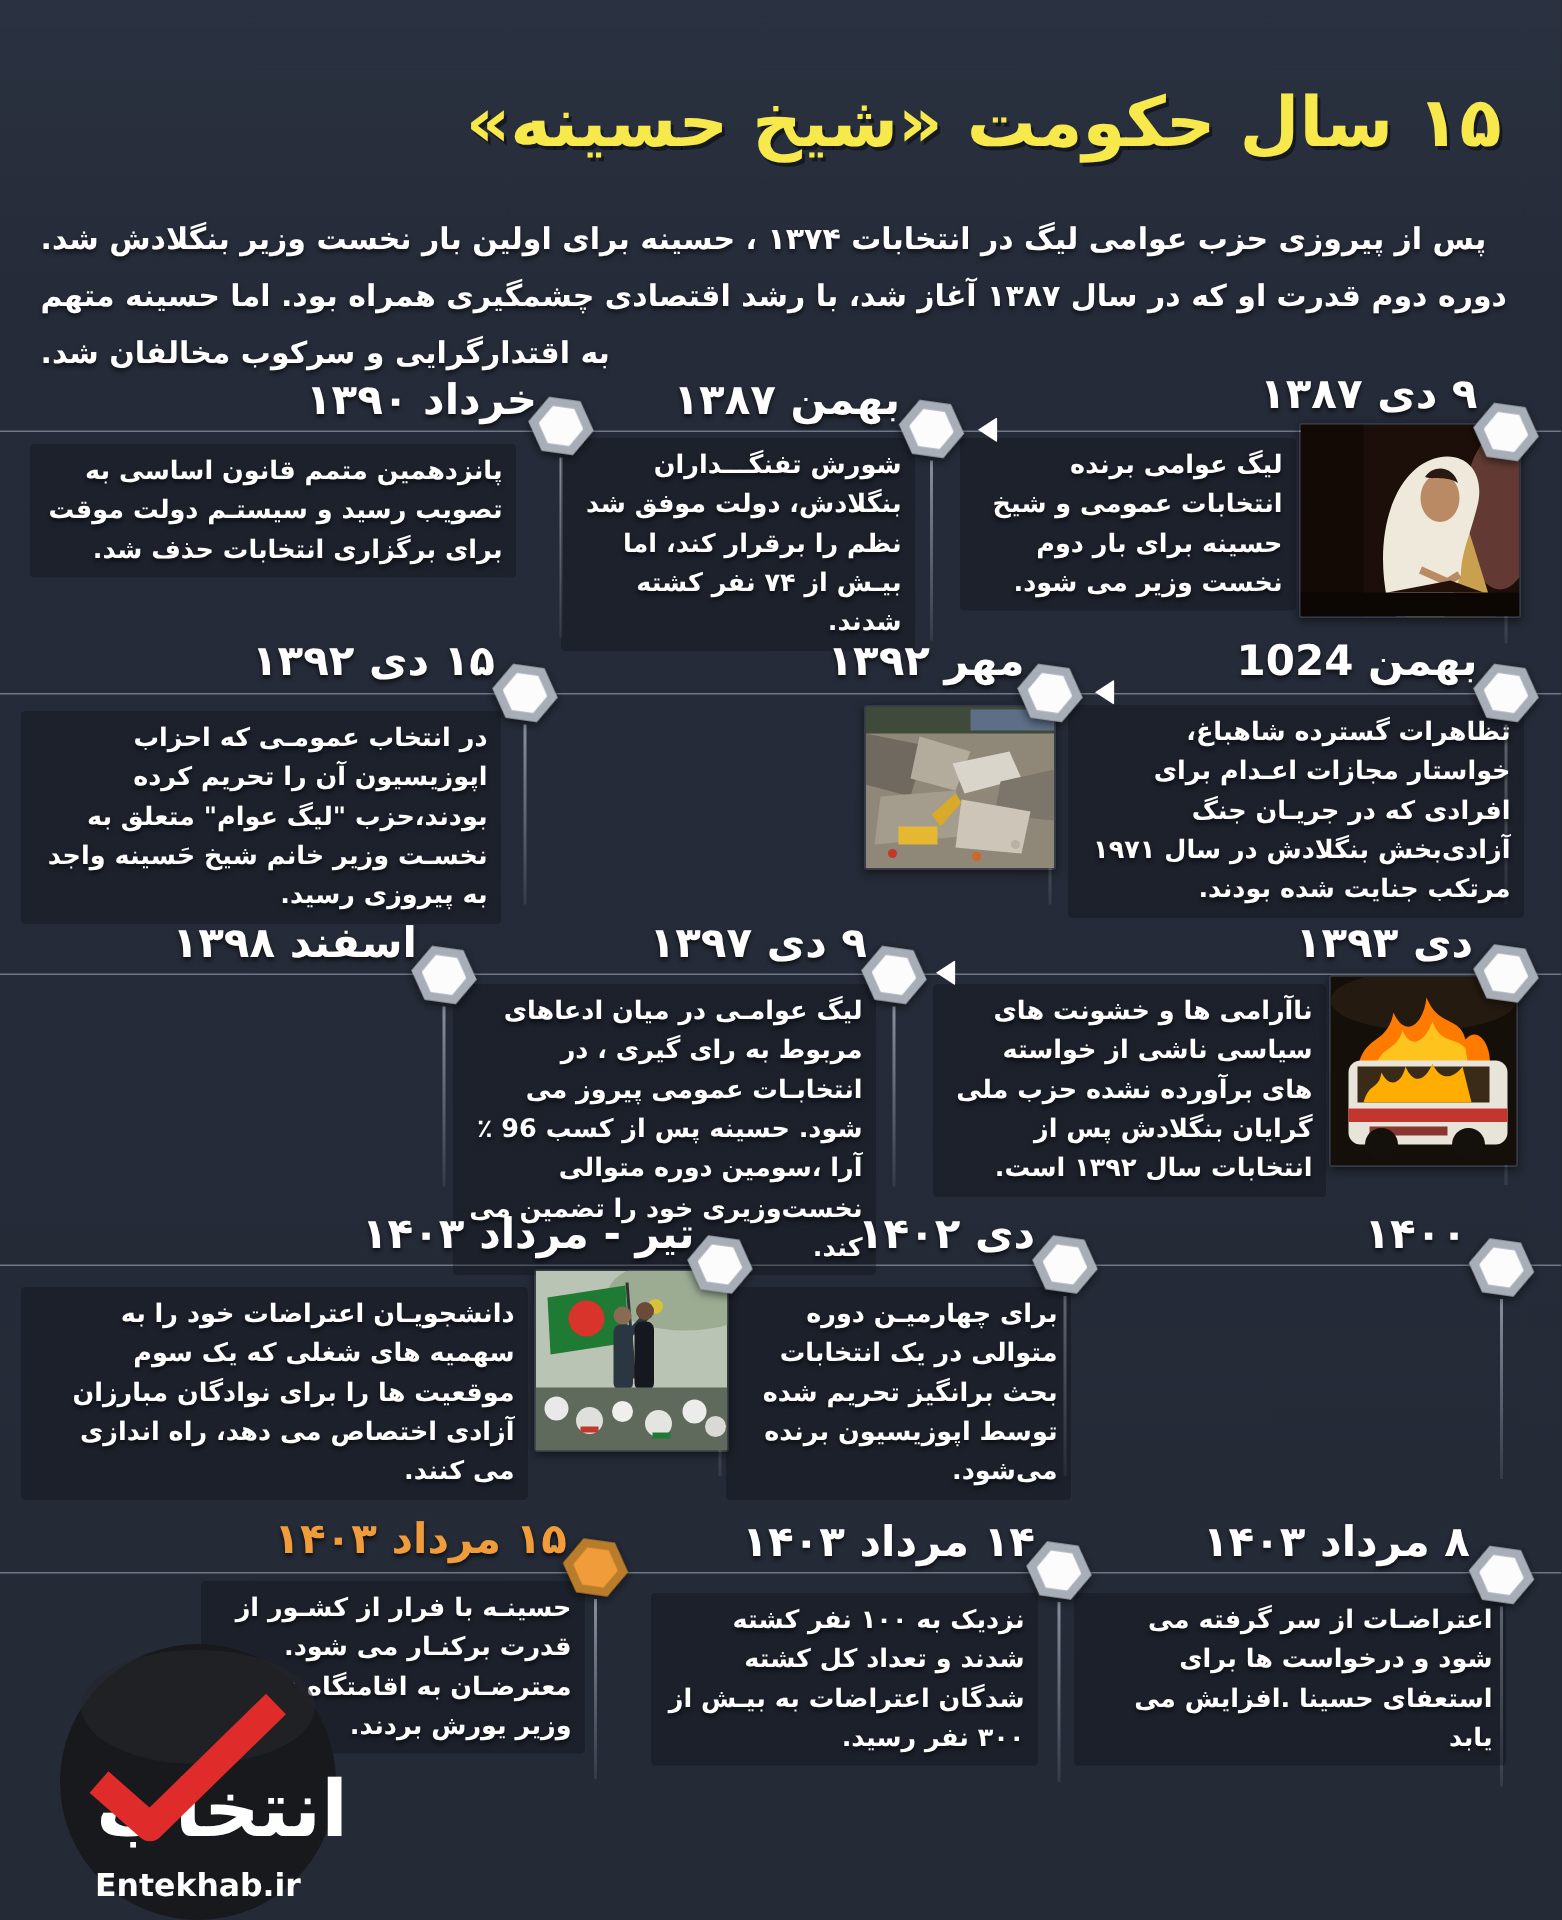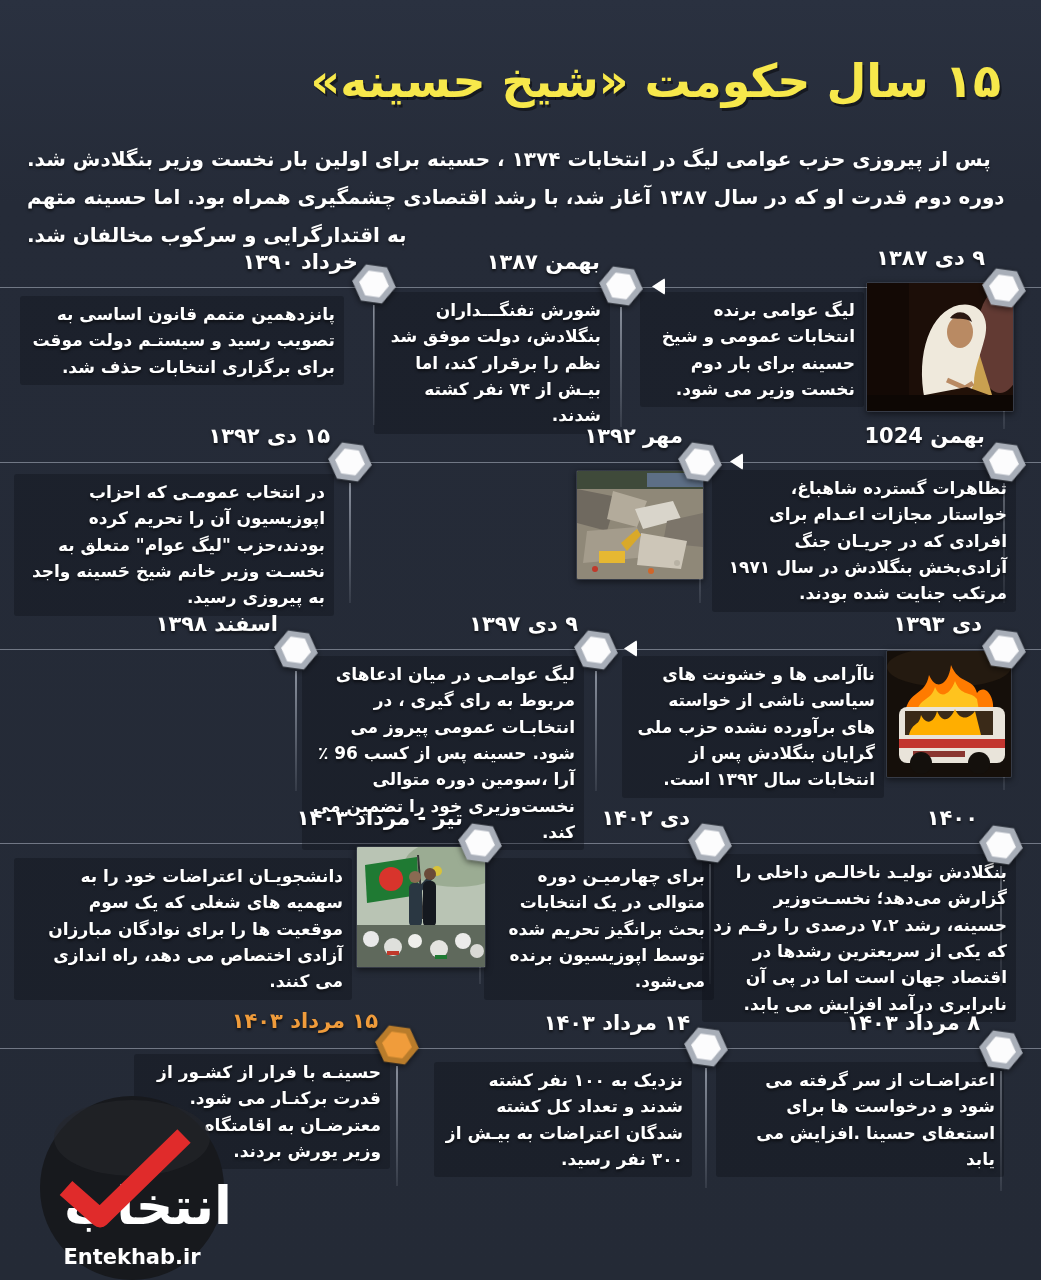--- a/index.html
+++ b/index.html
@@ -39,21 +39,21 @@
   .dr-r1c1{left:1003px;top:309px}.dr-r1c2{left:620px;top:307px}.dr-r1c3{left:373px;top:305px}
   .dr-r2c1{left:1003px;top:483px}.dr-r2c2{left:699px;top:483px}.dr-r2c3{left:349px;top:483px}
   .dr-r3c1{left:1003px;top:670px}.dr-r3c2{left:595px;top:671px}.dr-r3c3{left:295px;top:671px}
   .dr-r4c1{left:1000px;top:866px}.dr-r4c2{left:709px;top:864px}.dr-r4c3{left:479px;top:864px}
   .dr-r5c1{left:1000px;top:1071px}.dr-r5c2{left:705px;top:1068px}.dr-r5c3{left:396px;top:1066px}
   
   .chev{position:absolute;width:13px;height:17px;background:#fff;z-index:6;border-radius:2px;
         clip-path:polygon(100% 0,100% 100%,0 50%);filter:drop-shadow(0 1px 2px rgba(0,0,0,.5));}
   .c1{left:652px;top:278px}.c2{left:730px;top:453px}.c3{left:624px;top:640px}
   
-  .date{position:absolute;color:#fff;font-weight:bold;font-size:21px;white-space:nowrap;z-index:4;
+  .date{position:absolute;color:#fff;font-weight:bold;font-size:28px;white-space:nowrap;z-index:4;
         text-shadow:0 2px 3px rgba(0,0,0,.65);}
   .date.orange{color:#f09c3b;}
   .d-r1c1{right:56px;top:246px}.d-r1c2{right:441px;top:250px}.d-r1c3{right:683px;top:250px}
   .d-r2c1{right:56px;top:424px}.d-r2c2{right:358px;top:424px}.d-r2c3{right:711px;top:424px}
   .d-r3c1{right:59px;top:612px}.d-r3c2{right:463px;top:612px}.d-r3c3{right:763px;top:612px}
   .d-r4c1{right:63px;top:806px}.d-r4c2{right:351px;top:806px}.d-r4c3{right:578px;top:806px}
   .d-r5c1{right:61px;top:1011px}.d-r5c2{right:351px;top:1011px}.d-r5c3{right:663px;top:1009px}
   
   .tx{position:absolute;color:#fff;font-weight:bold;font-size:17px;line-height:1.55;text-align:right;z-index:3;
       box-sizing:border-box;padding:5px 9px;background:rgba(9,13,20,.32);border-radius:3px;
@@ -195,21 +195,20 @@
   <div class="date d-r5c2">۱۴ مرداد ۱۴۰۳</div>
   <div class="date orange d-r5c3">۱۵ مرداد ۱۴۰۳</div>
 
   <div class="tx t-r1c1">لیگ عوامی برنده انتخابات عمومی و شیخ حسینه برای بار دوم نخست وزیر می شود.</div>
   <div class="tx t-r1c2">شورش تفنگـــداران بنگلادش، دولت موفق شد نظم را برقرار کند، اما بیـش از ۷۴ نفر کشته شدند.</div>
   <div class="tx t-r1c3">پانزدهمین متمم قانون اساسی به تصویب رسید و سیستـم دولت موقت برای برگزاری انتخابات حذف شد.</div>
   <div class="tx t-r2c1">تظاهرات گسترده شاهباغ، خواستار مجازات اعـدام  برای افرادی که در جریـان جنگ آزادی‌بخش بنگلادش در سال ۱۹۷۱ مرتکب جنایت شده بودند.</div>
   <div class="tx t-r2c3">در انتخاب عمومـی که احزاب اپوزیسیون آن را تحریم کرده بودند،حزب "لیگ عوام" متعلق به نخسـت وزیر خانم شیخ حَسینه واجد به پیروزی رسید.</div>
   <div class="tx t-r3c1">ناآرامی ها و خشونت های سیاسی ناشی از خواسته های برآورده نشده حزب ملی گرایان بنگلادش پس از انتخابات سال ۱۳۹۲ است.</div>
   <div class="tx t-r3c2">لیگ عوامـی در میان ادعاهای مربوط به رای گیری ، در انتخابـات عمومی پیروز می شود. حسینه پس از کسب 96 ٪  آرا ،سومین دوره متوالی نخست‌وزیری خود را تضمین می کند.</div>
-  <div class="tx t-r4c1">بنگلادش تولیـد ناخالـص داخلی را گزارش می‌دهد؛ نخسـت‌وزیر حسینه، رشد ۷.۲ درصدی را رقـم زد که یکی از سریعترین رشدها در اقتصاد جهان است اما در پی آن نابرابری درآمد افزایش می یابد.</div>
   <div class="tx t-r4c2">برای چهارمیـن دوره متوالی در یک انتخابات بحث برانگیز تحریم شده توسط اپوزیسیون برنده می‌شود.</div>
   <div class="tx t-r4c3">دانشجویـان اعتراضات خود را به سهمیه های شغلی که یک سوم موقعیت ها را برای نوادگان مبارزان آزادی اختصاص می دهد، راه اندازی می کنند.</div>
   <div class="tx t-r5c1">اعتراضـات از سر گرفته می شود و درخواست ها برای استعفای حسینا .افزایش می یابد</div>
   <div class="tx t-r5c2">نزدیک به ۱۰۰ نفر کشته شدند و تعداد کل کشته شدگان اعتراضات به بیـش از ۳۰۰ نفر رسید.</div>
   <div class="tx t-r5c3">حسینـه با فرار از کشـور از قدرت برکنـار می شود. معترضـان به اقامتگاه نخست وزیر یورش بردند.</div>
 
   <div class="photo p1">
     <svg width="146" height="128" viewBox="0 0 146 128">
       <rect width="146" height="128" fill="#1c0e08"></rect>
       <rect width="42" height="128" fill="#130905"></rect>

